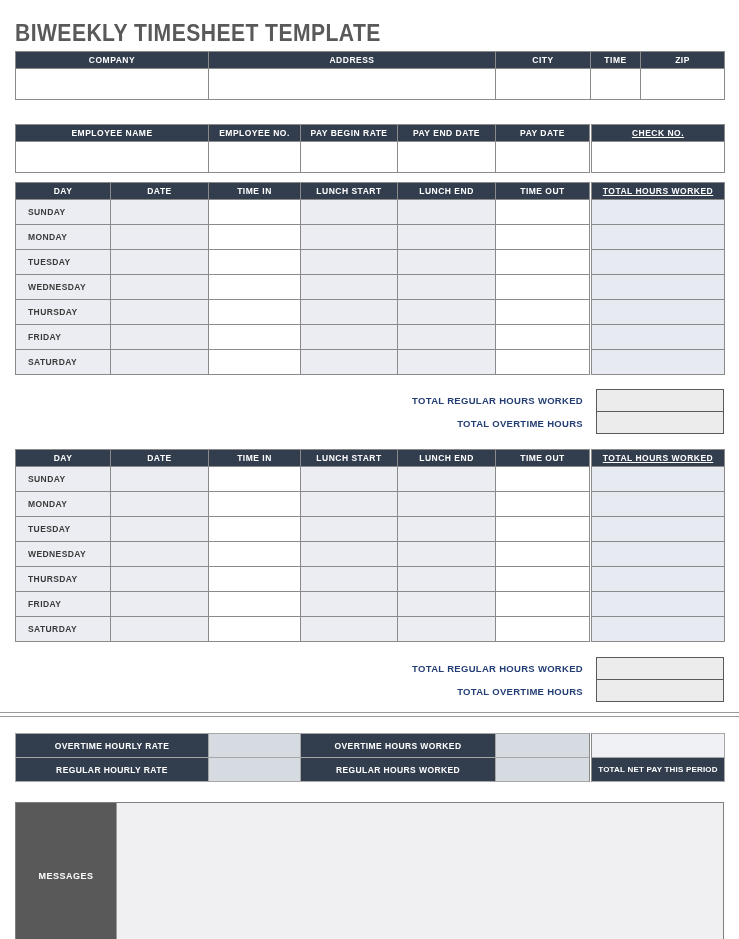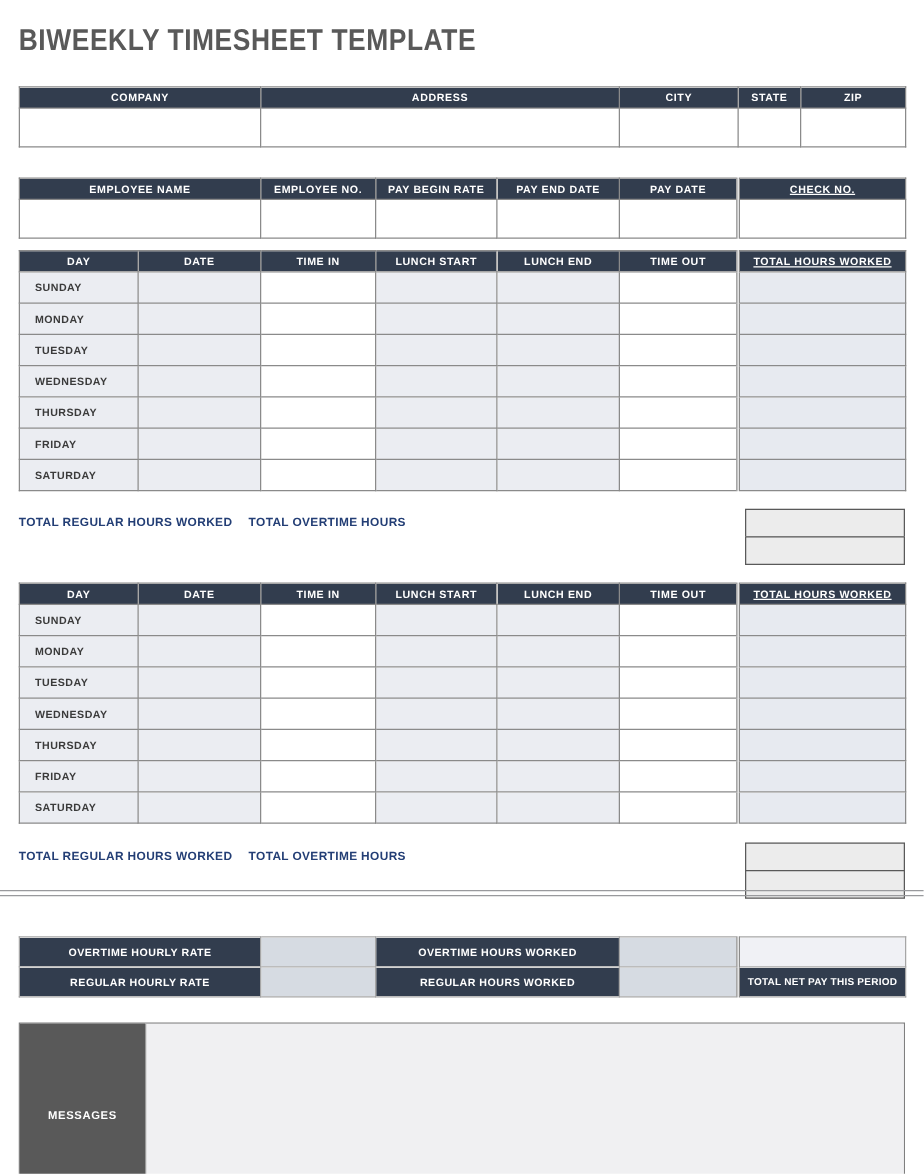--- a/index.html
+++ b/index.html
@@ -34,27 +34,27 @@
   td.c-day {
     background:#ebedf2; font-size:8.5px; font-weight:700;
     color:#3b3b3b; letter-spacing:.4px; padding-left:12px;
     vertical-align:middle;
   }
   td.c-lt  { background:#ebedf2; }
   td.c-wh  { background:#ffffff; }
   td.c-tot { background:#e7eaf0; border-left:3px double #8a8a8a; }
   th.c-tot-h { border-left:3px double #8a8a8a;text-decoration:underline; }
 
-  .mt-t1 { margin-top:22px; }
+  .mt-t1 { margin-top:4px; }
   .gap9  { margin-top:24px; }
   .gap-wk { margin-top:9px; }
 
   
   .totals { display:flex; margin-top:14px; }
-  .totals .labels { flex:1; display:flex; flex-direction:row; }
+  .totals .labels { flex:1; display:flex; flex-direction:column; }
   .totals .lab {
     height:23px; display:flex; align-items:center; justify-content:flex-end;
     padding-right:13px; font-size:9.5px; font-weight:700;
     color:#233e75; letter-spacing:.3px;
   }
   .totals .boxes { width:128px; }
   .totals .box {
     height:23px; background:#ececec; border:1px solid #595959;
   }
   .totals .box + .box { margin-top:-1px; }
@@ -104,21 +104,21 @@
         <col style="width:287px">
         <col style="width:95px">
         <col style="width:50px">
         <col style="width:84px">
       </colgroup>
     <tbody>
         <tr>
       <th class="hdr">COMPANY</th>
       <th class="hdr">ADDRESS</th>
       <th class="hdr">CITY</th>
-      <th class="hdr">STATE</th>
+      <th class="hdr">TIME</th>
       <th class="hdr">ZIP</th>
     </tr>
     <tr class="hrow">
       <td></td>
       <td></td>
       <td></td>
       <td></td>
       <td></td>
     </tr>
   </tbody>

